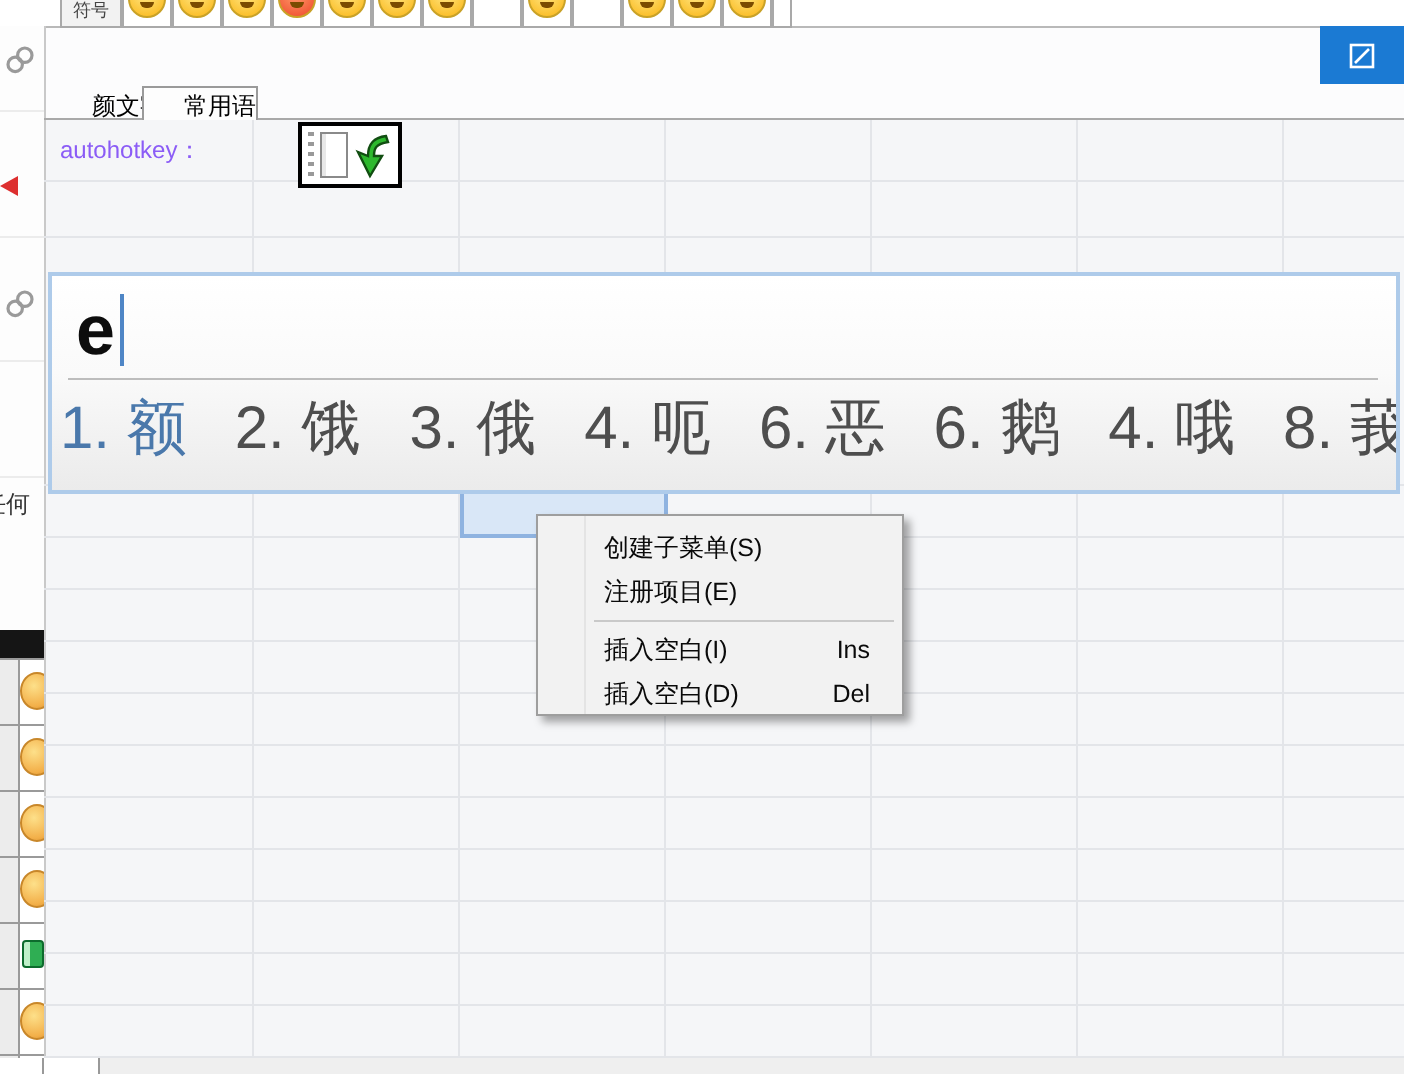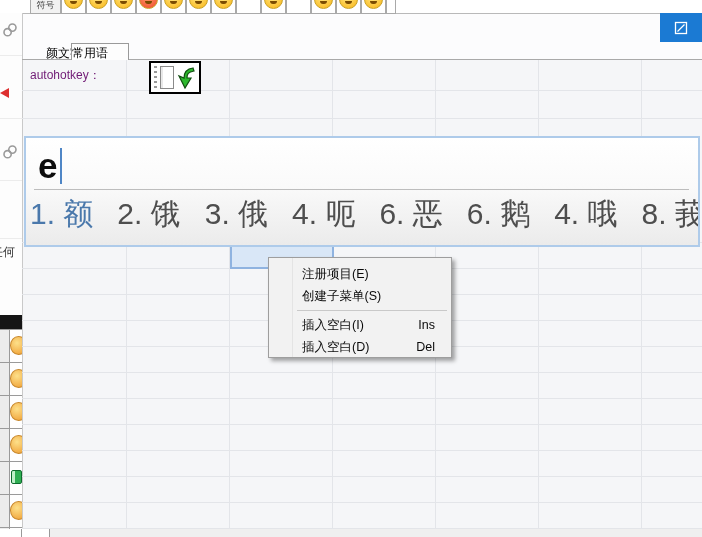--- a/index.html
+++ b/index.html
@@ -51,23 +51,23 @@
                background:repeating-linear-gradient(to right, transparent 0 102px, #e3e5e9 102px 103px); }
   .row-line { position:absolute; left:22px; width:680px; height:1px; background:#e3e5e9; z-index:2; }
   .grid-rows { position:absolute; left:22px; top:242px; width:680px; height:287px; z-index:2;
                background:repeating-linear-gradient(to bottom, #e3e5e9 0 1px, transparent 1px 26px); }
   .tab-line { position:absolute; left:22px; top:59px; width:680px; height:1px; background:#a9a9a9; z-index:3; }
 
   .tab-plain { position:absolute; left:28px; top:45px; width:54px; height:14px; z-index:3;
                font-size:12px; color:#000; text-align:right; }
   .tab-selected { position:absolute; left:71px; top:43px; width:58px; height:17px; z-index:4;
                   background:#fdfdfd; border:1px solid #9a9a9a; border-bottom:none;
-                  font-size:12px; color:#000; text-align:left; padding-top:1px; }
-
-  .ahk-label { position:absolute; left:30px; top:67px; font-size:12px; color:#701a75; z-index:3; }
+                  font-size:12px; color:#000; text-align:right; padding-top:1px; }
+
+  .ahk-label { position:absolute; left:30px; top:67px; font-size:12px; color:#8b5cf6; z-index:3; }
   .hotkey-btn { position:absolute; left:149px; top:61px; width:52px; height:33px; z-index:3;
                 background:#fff; border:2px solid #000; }
   .hk-dots { position:absolute; left:3px; top:3px; width:3px; height:23px;
              background:repeating-linear-gradient(to bottom, #999 0 2px, transparent 2px 5px); }
   .hk-page { position:absolute; left:9px; top:3px; width:14px; height:23px; background:#fff;
              border:1px solid #8a8a8a; box-shadow:inset 2px 0 0 #e8e8e8; }
   .hk-arrow { position:absolute; right:2px; top:3px; }
 
   .expand-btn { position:absolute; left:660px; top:13px; width:42px; height:29px; background:#1b7ad3;
                 z-index:5; border:none; display:flex; align-items:center; justify-content:center; cursor:pointer; }
@@ -212,25 +212,25 @@
     <div class="pinyin"><span>e</span><span class="caret"></span></div>
     <div class="ime-div"></div>
     <div class="cand-row">
       <span class="cand selected">1. 额</span><span class="cand">2. 饿</span><span class="cand">3. 俄</span><span class="cand">4. 呃</span><span class="cand">6. 恶</span><span class="cand">6. 鹅</span><span class="cand">4. 哦</span><span class="cand">8. 莪</span>
     </div>
   </div>
 
   <div class="ctx-menu">
     <div class="ctx-gutter"></div>
     <div class="menu-item">
+      <span>创建子菜单(S)</span>
+      <span class="menu-shortcut"></span>
+    </div>
+    <div class="menu-item">
       <span>注册项目(E)</span>
-      <span class="menu-shortcut"></span>
-    </div>
-    <div class="menu-item">
-      <span>创建子菜单(S)</span>
       <span class="menu-shortcut"></span>
     </div>
     <div class="menu-sep"></div>
     <div class="menu-item">
       <span>插入空白(I)</span>
       <span class="menu-shortcut">Ins</span>
     </div>
     <div class="menu-item">
       <span>插入空白(D)</span>
       <span class="menu-shortcut">Del</span>

